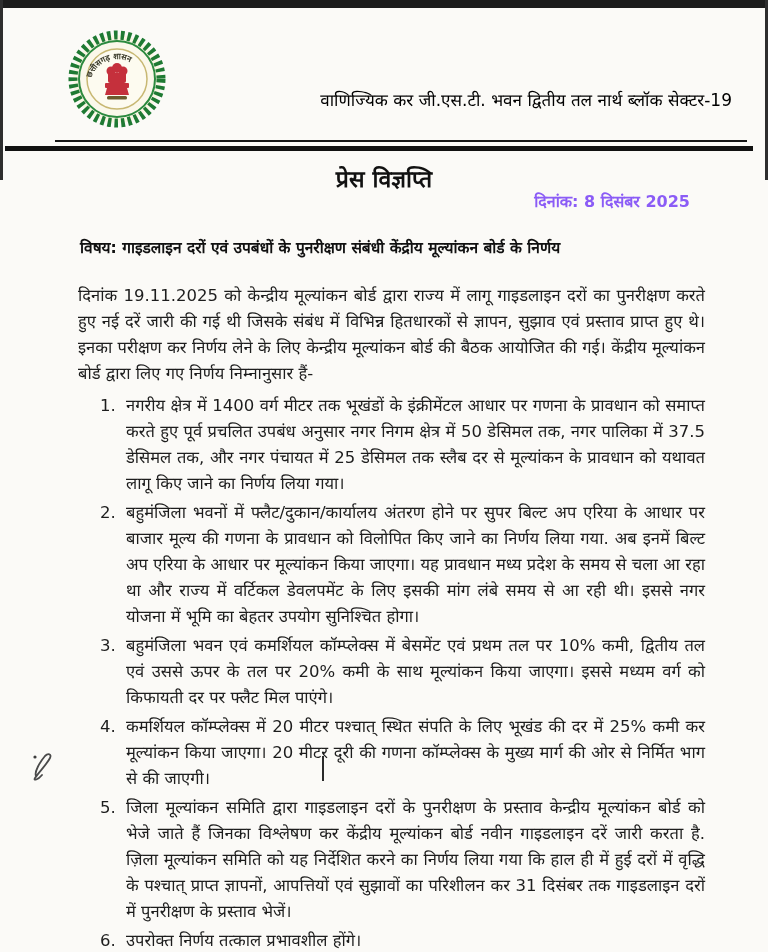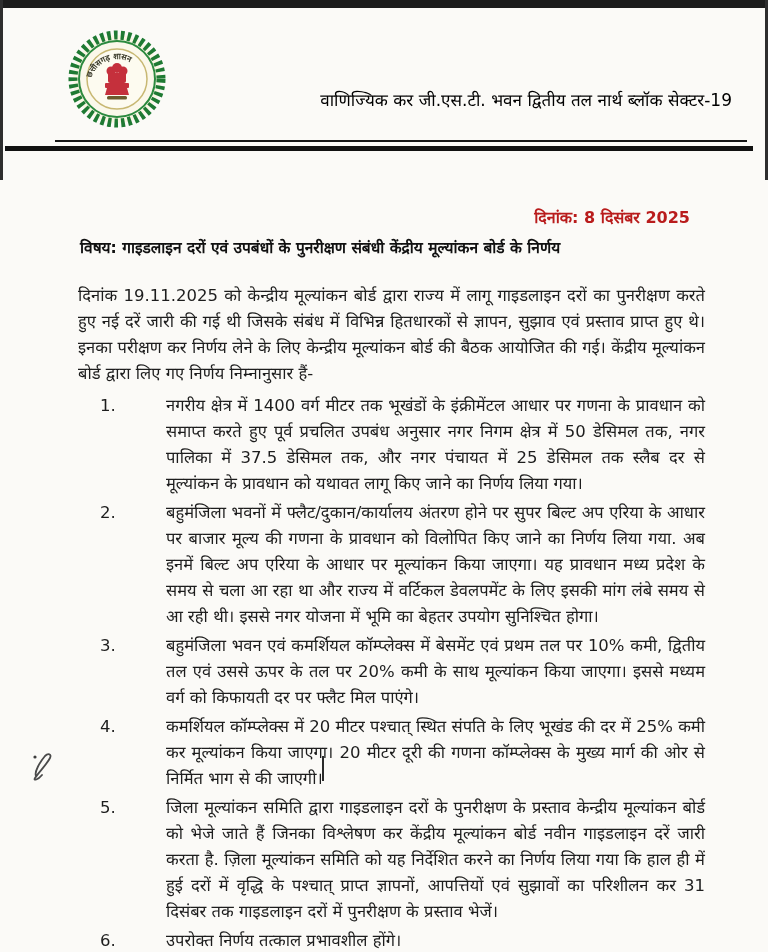--- a/index.html
+++ b/index.html
@@ -33,37 +33,37 @@
   }
   .rule-thin{position:absolute;left:55px;top:140px;width:692px;height:2px;background:#161616;}
   .rule-thick{position:absolute;left:5px;top:146px;width:748px;height:5px;background:#111;}
 
   
   .doc-title{
     position:absolute;left:0;top:162px;width:768px;text-align:center;
     font-size:23px;font-weight:700;color:#111;
   }
   .date-line{
-    position:absolute;right:78px;top:206px;
-    font-size:16px;font-weight:700;color:#b91c1c;white-space:nowrap;
+    position:absolute;right:78px;top:190px;
+    font-size:16px;font-weight:700;color:#8b5cf6;white-space:nowrap;
   }
   .subject-line{
     position:absolute;left:80px;top:236px;width:640px;
     font-size:15.5px;font-weight:700;color:#111;white-space:nowrap;
   }
   .content{
     position:absolute;left:78px;top:268px;width:627px;
     font-size:16.5px;line-height:26px;text-align:justify;color:#1d1d1d;
   }
   .intro{margin:15px 0 6px 0;}
   .olist{margin:0;padding:0;list-style:none;}
   .oitem{display:flex;margin:0 0 3px 0;}
   .oitem .num{flex:0 0 28px;padding-left:20px;box-sizing:content-box;width:8px;}
   .oitem .num{flex:0 0 48px;padding-left:22px;box-sizing:border-box;}
-  .oitem .txt{flex:1;text-align:justify;margin-left:40px;}
+  .oitem .txt{flex:1;text-align:justify;}
 
   
   .pen-mark{position:absolute;left:26px;top:742px;width:34px;height:46px;}
   .caret-bar{position:absolute;left:322px;top:756px;width:2px;height:25px;background:#2a2a2a;}
 </style>
 </head>
 <body>
 
 <div class="page">
 
@@ -91,20 +91,21 @@
         <path d="M41 60 L61 60 L63 67 L39 67 Z"></path>
       </g>
       <rect x="41" y="68" width="20" height="3.5" rx="1.5" fill="#6b5b2e"></rect>
     </svg>
   </div>
 
   <div class="addr1">वाणिज्यिक कर जी.एस.टी. भवन द्वितीय तल नार्थ ब्लॉक सेक्टर-19</div>
   <div class="rule-thin"></div>
   <div class="rule-thick"></div>
 
+  <div class="doc-title">प्रेस विज्ञप्ति</div>
   <div class="date-line">दिनांक: 8 दिसंबर 2025</div>
   <div class="subject-line">विषय: गाइडलाइन दरों एवं उपबंधों के पुनरीक्षण संबंधी केंद्रीय मूल्यांकन बोर्ड के निर्णय</div>
 
   <div class="content">
     <p class="intro">दिनांक 19.11.2025 को केन्द्रीय मूल्यांकन बोर्ड द्वारा राज्य में लागू गाइडलाइन दरों का पुनरीक्षण करते हुए नई दरें जारी की गई थी जिसके संबंध में विभिन्न हितधारकों से ज्ञापन, सुझाव एवं प्रस्ताव प्राप्त हुए थे। इनका परीक्षण कर निर्णय लेने के लिए केन्द्रीय मूल्यांकन बोर्ड की बैठक आयोजित की गई। केंद्रीय मूल्यांकन बोर्ड द्वारा लिए गए निर्णय निम्नानुसार हैं-</p>
     <ol class="olist">
       <li class="oitem">
         <span class="num">1.</span>
         <span class="txt">नगरीय क्षेत्र में 1400 वर्ग मीटर तक भूखंडों के इंक्रीमेंटल आधार पर गणना के प्रावधान को समाप्त करते हुए पूर्व प्रचलित उपबंध अनुसार नगर निगम क्षेत्र में 50 डेसिमल तक, नगर पालिका में 37.5 डेसिमल तक, और नगर पंचायत में 25 डेसिमल तक स्लैब दर से मूल्यांकन के प्रावधान को यथावत लागू किए जाने का निर्णय लिया गया।</span>
       </li>

